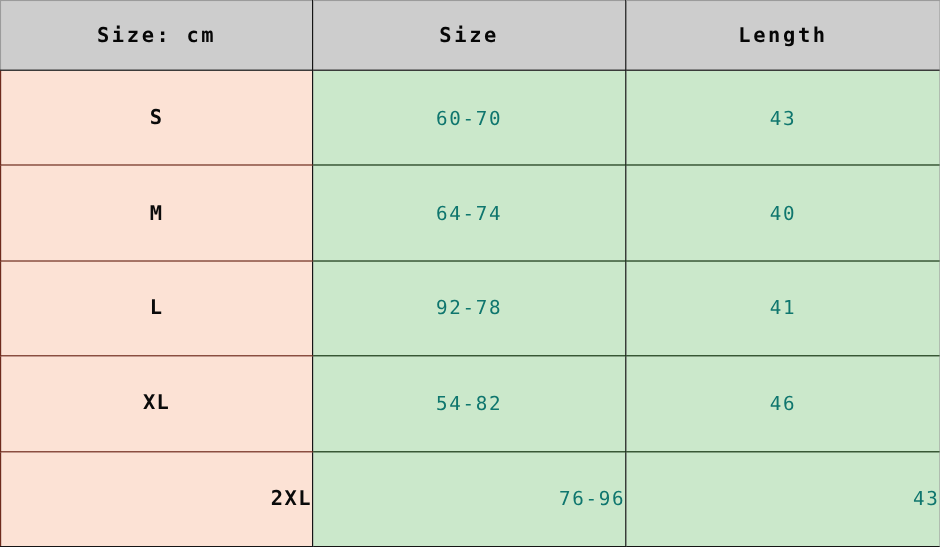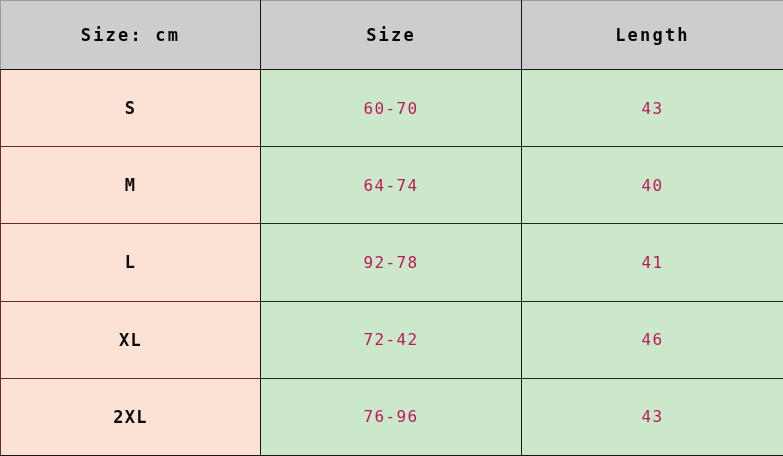--- a/index.html
+++ b/index.html
@@ -27,21 +27,21 @@
 
   .size-table th,
   .size-table td {
     text-align: center;
     vertical-align: middle;
     padding: 0;
     border: 1px solid #151515;
   }
 
   
-  .size-table thead tr { height: 69px; }
+  .size-table thead tr { height: 58px; }
   .size-table thead th {
     background: #cdcdcd;
     color: #060606;
     font-size: 17px;
     font-weight: bold;
     letter-spacing: 2.2px;
     border-top-color: #9b9b9b;
     border-left-color: #9b9b9b;
     border-right-color: #151515;
     border-bottom-color: #151515;
@@ -58,29 +58,30 @@
     color: #0a0a0a;
     font-size: 17px;
     font-weight: bold;
     letter-spacing: 1.2px;
     border-color: #6e2a1c;
     border-right-color: #151515;
   }
 
   .size-table td.cell-value {
     background: #cbe8cb;
-    color: #be185d;
+    color: #0f766e;
     font-size: 16px;
     font-weight: normal;
     letter-spacing: 1.4px;
     border-color: #13330f;
     border-right-color: #151515;
   }
   .size-table tbody tr:last-child td {
     border-bottom-color: #151515;
+    text-align: right;
   }
 </style>
 </head>
 <body>
 
 <table class="size-table">
   <colgroup>
     <col class="col-size">
     <col class="col-waist">
     <col class="col-length">
@@ -103,21 +104,21 @@
       <td class="cell-value">64-74</td>
       <td class="cell-value">40</td>
     </tr>
     <tr>
       <td class="cell-size">L</td>
       <td class="cell-value">92-78</td>
       <td class="cell-value">41</td>
     </tr>
     <tr>
       <td class="cell-size">XL</td>
-      <td class="cell-value">72-42</td>
+      <td class="cell-value">54-82</td>
       <td class="cell-value">46</td>
     </tr>
     <tr>
       <td class="cell-size">2XL</td>
       <td class="cell-value">76-96</td>
       <td class="cell-value">43</td>
     </tr>
   </tbody>
 </table>
 

